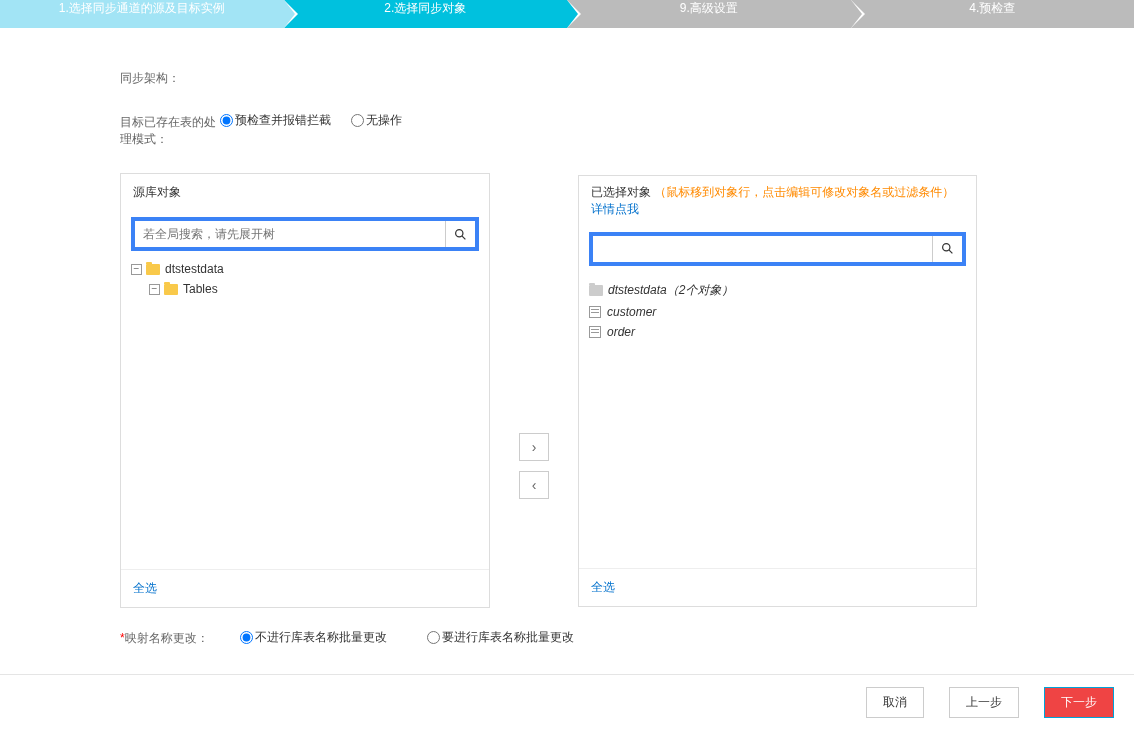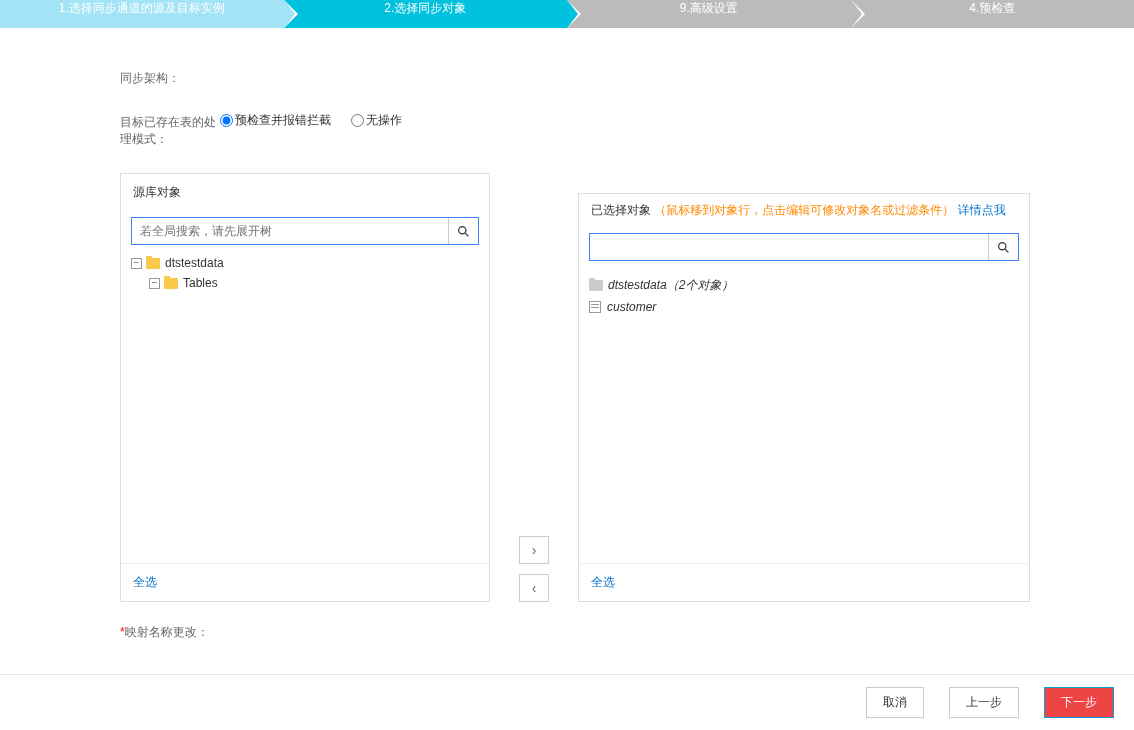--- a/index.html
+++ b/index.html
@@ -90,21 +90,21 @@
       align-items: center;
     }
     .radio-item input {
       margin-right: 2px;
     }
     
     .transfer-container {
       display: flex;
       gap: 4px;
       margin-top: 5px;
-      align-items: flex-end;
+      align-items: center;
     }
     .transfer-panel {
       border: 1px solid #ddd;
       background: #fff;
       width: 370px;
     }
     .transfer-header {
       padding: 10px 12px;
       color: #333;
       border-bottom: 1px solid transparent;
@@ -115,21 +115,21 @@
     .hint-orange {
       color: #ff8a00;
     }
     .link-blue {
       color: #0070cc;
       cursor: pointer;
     }
     .search-box {
       display: flex;
       margin: 5px 10px 8px 10px;
-      border: 1px solid #3b82f6;
+      border: 4px solid #3b82f6;
     }
     .search-box input {
       flex: 1;
       border: none;
       padding: 6px 8px;
       outline: none;
       font-size: 12px;
     }
     .search-btn {
       width: 30px;
@@ -380,21 +380,21 @@
 
     <div class="transfer-buttons">
       <div class="transfer-btn">
         <span>›</span>
       </div>
       <div class="transfer-btn">
         <span>‹</span>
       </div>
     </div>
 
-    <div class="transfer-panel" style="width:452px">
+    <div class="transfer-panel" style="width:399px">
       <div class="transfer-header transfer-header-right">
         <span>已选择对象</span>
         <span class="hint-orange">（鼠标移到对象行，点击编辑可修改对象名或过滤条件）</span>
         <span class="link-blue">详情点我</span>
       </div>
       <div class="search-box">
         <input type="text" style="width: 220px;">
         <div class="search-btn search-btn-right">
           <svg class="search-icon-svg" viewBox="0 0 16 16">
               <circle cx="6.5" cy="6.5" r="4.5" fill="none" stroke="#333" stroke-width="1.5"></circle>
@@ -404,30 +404,44 @@
       </div>
       <div class="tree-area-right">
         <div class="tree-node">
           <span class="folder-icon-gray"></span>
           <span>dtstestdata（2个对象）</span>
         </div>
         <div class="tree-node">
           <span class="table-icon"></span>
           <span>customer</span>
         </div>
+        <div class="tree-node">
+          <span class="table-icon"></span>
+          <span>order</span>
+        </div>
       </div>
       <div class="panel-footer">
         <span class="link-blue">全选</span>
       </div>
     </div>
   </div>
 
   <div class="mapping-row">
     <div class="form-label" style="width:100px">
       <span class="required-star">*</span><span>映射名称更改：</span>
+    </div>
+    <div class="radio-group" style="margin-left:20px">
+      <label class="radio-item">
+        <input type="radio" name="mapping" checked="" style="">
+        <span>不进行库表名称批量更改</span>
+      </label>
+      <label class="radio-item" style="margin-left:20px">
+        <input type="radio" name="mapping" style="">
+        <span>要进行库表名称批量更改</span>
+      </label>
     </div>
   </div>
 
 </div>
 
 <div class="footer-bar">
   <button class="btn">取消</button>
   <button class="btn">上一步</button>
   <button class="btn btn-primary">下一步</button>
 </div>

